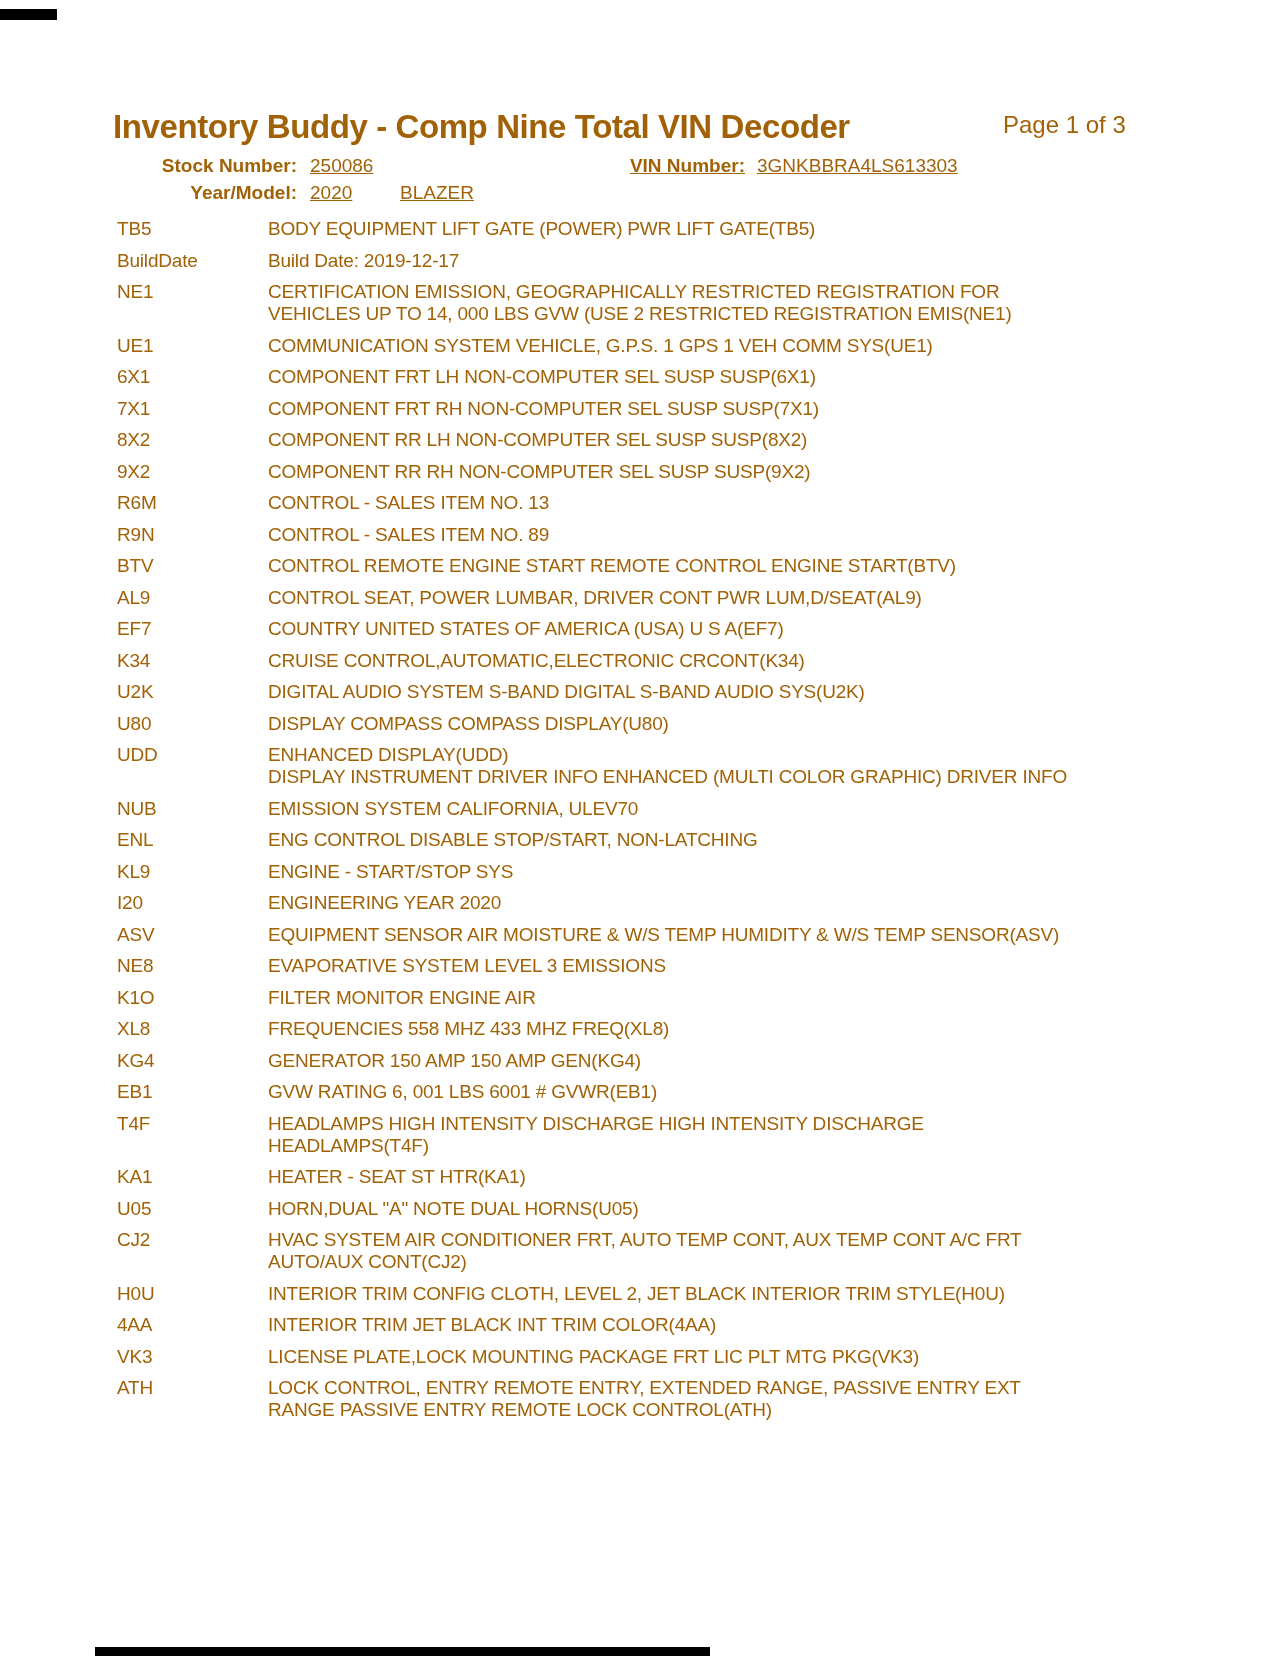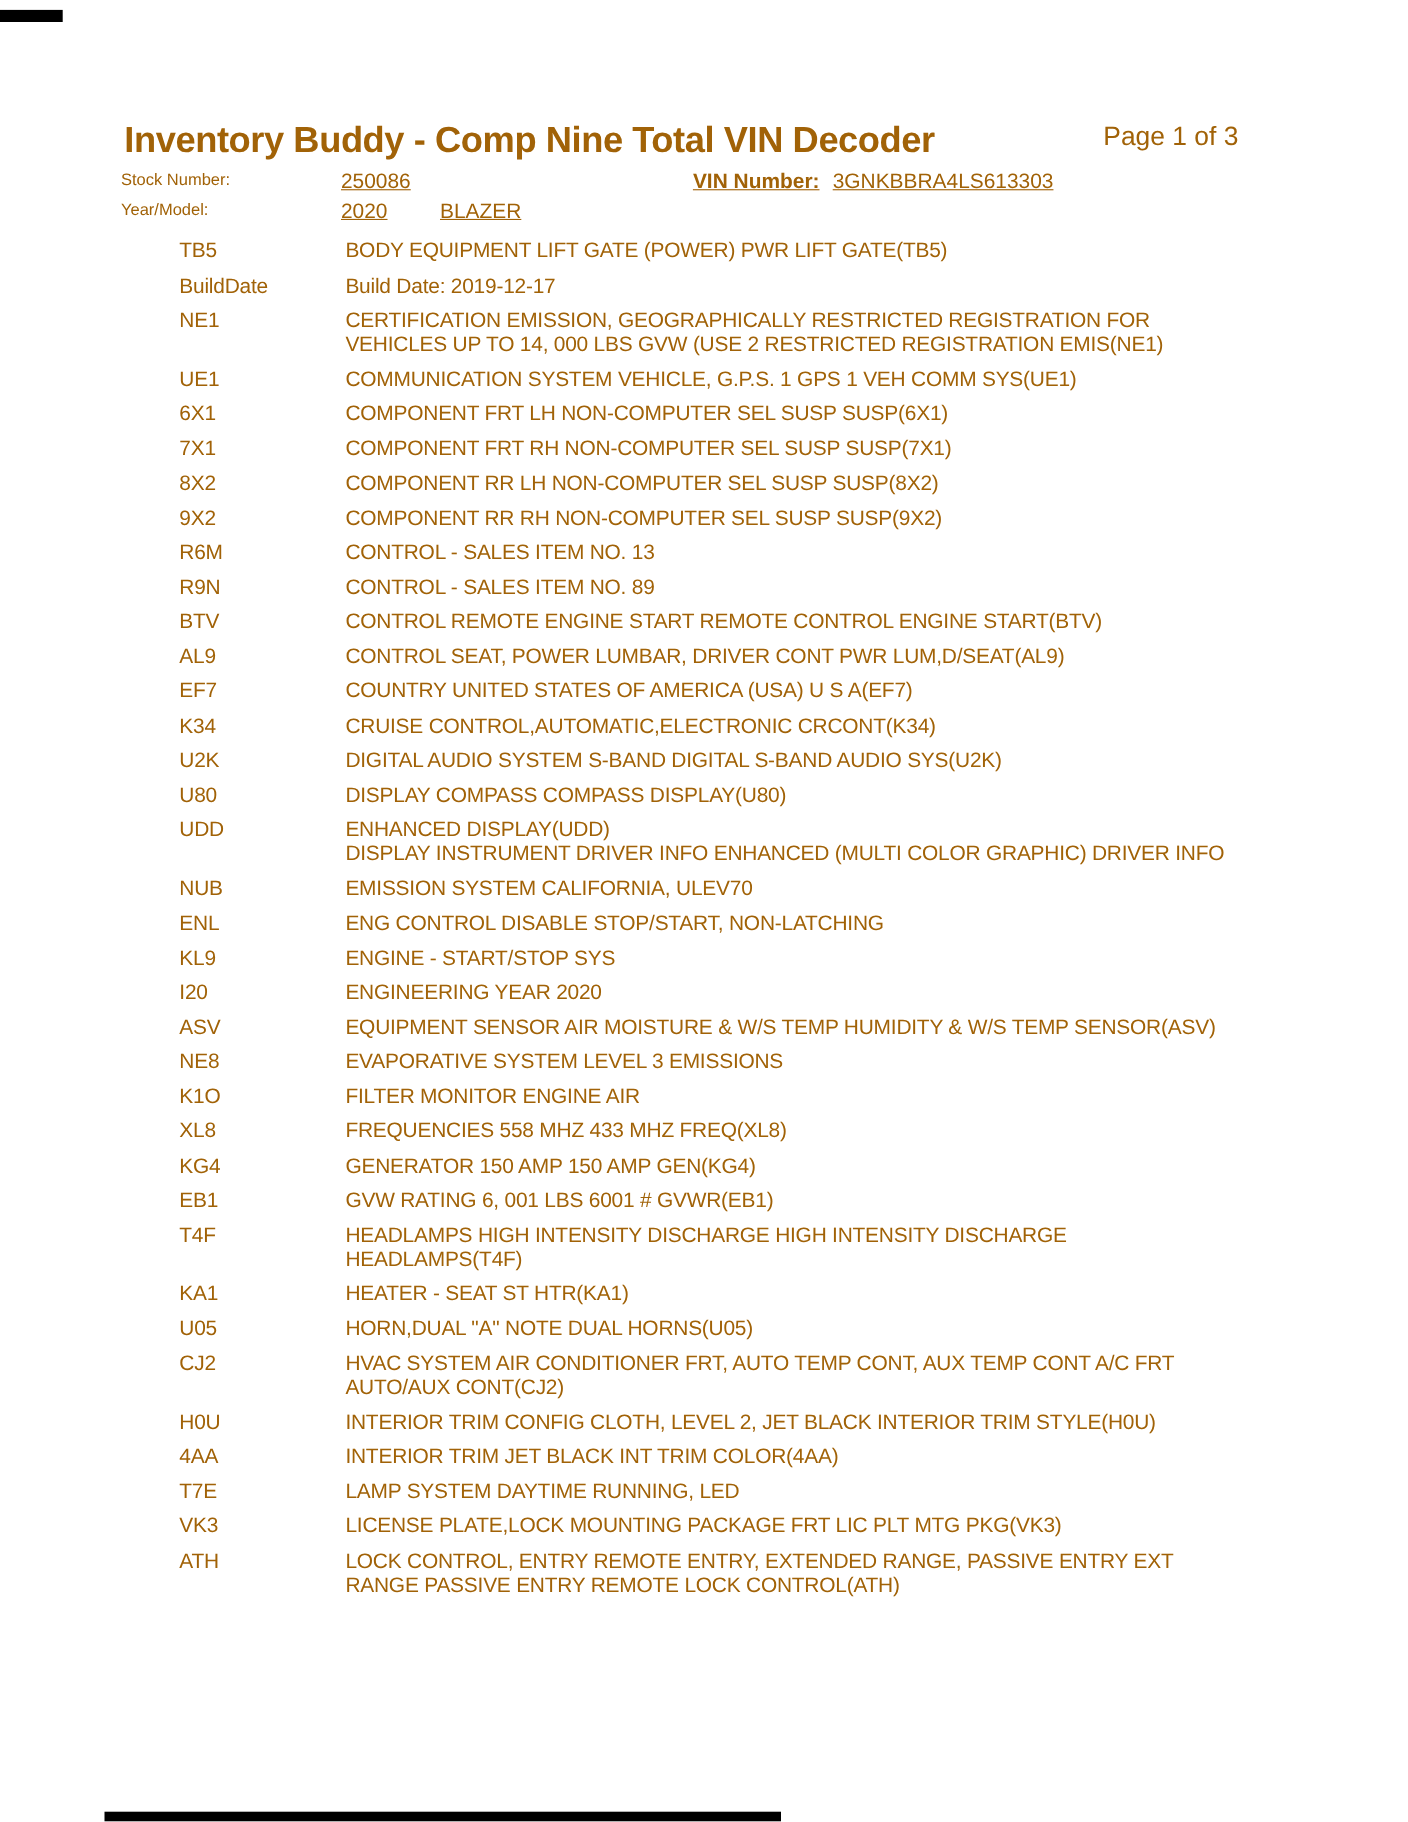--- a/index.html
+++ b/index.html
@@ -31,22 +31,23 @@
     left: 1003px;
     top: 111px;
     font-size: 24px;
     white-space: nowrap;
   }
 
   .hdr-label {
     position: absolute;
     left: 110px;
     width: 187px;
-    font-size: 15px;
-    font-weight: normal;
+    text-align: right;
+    font-size: 19px;
+    font-weight: bold;
     white-space: nowrap;
   }
   .hdr-value {
     position: absolute;
     font-size: 19px;
     white-space: nowrap;
     text-decoration: underline;
   }
   .row1 { top: 155px; }
   .row2 { top: 182px; }
@@ -54,21 +55,20 @@
   .vin-label { left: 620px; width: 125px; text-align: right; font-weight: bold; }
   .vin-value { left: 757px; }
   .year-value { left: 310px; }
   .model-value { left: 400px; }
 
   .options {
     position: absolute;
     left: 117px;
     top: 218px;
     width: 1100px;
-    margin-left: 46px;
   }
   .row {
     display: flex;
     align-items: flex-start;
     margin-bottom: 9.5px;
     font-size: 19px;
     letter-spacing: -0.2px;
     line-height: 22px;
   }
   .code {
@@ -326,26 +326,20 @@
         </div>
   </div>
 
   <div class="row">
     <div class="code">4AA</div>
     <div class="desc">
           <div class="desc-line">INTERIOR TRIM JET BLACK INT TRIM COLOR(4AA)</div>
         </div>
   </div>
 
-  <div class="row">
-    <div class="code">T7E</div>
-    <div class="desc">
-          <div class="desc-line">LAMP SYSTEM DAYTIME RUNNING, LED</div>
-        </div>
-  </div>
 
   <div class="row">
     <div class="code">VK3</div>
     <div class="desc">
           <div class="desc-line">LICENSE PLATE,LOCK MOUNTING PACKAGE FRT LIC PLT MTG PKG(VK3)</div>
         </div>
   </div>
 
   <div class="row">
     <div class="code">ATH</div>

